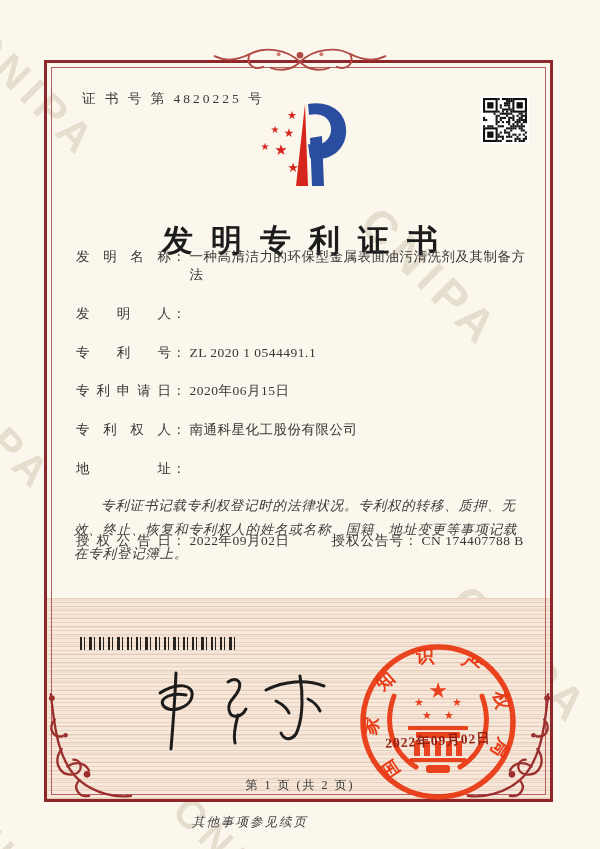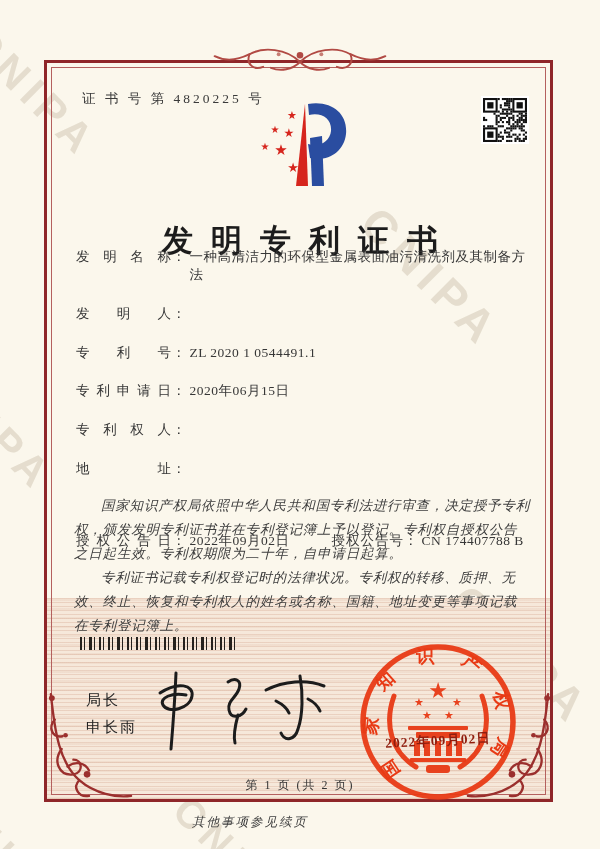--- a/index.html
+++ b/index.html
@@ -328,48 +328,44 @@
       <span class="fvalue">ZL 2020 1 0544491.1</span>
     </div>
     <div class="frow">
       <span class="flabel">专利申请日</span>
         <span class="fcolon">：</span>
       <span class="fvalue">2020年06月15日</span>
     </div>
     <div class="frow">
       <span class="flabel">专利权人</span>
         <span class="fcolon">：</span>
+      <span class="fvalue">南通科星化工股份有限公司</span>
     </div>
     <div class="frow">
       <span class="flabel">地址</span>
         <span class="fcolon">：</span>
     </div>
     <div class="frow">
       <span class="flabel">授权公告日</span>
         <span class="fcolon">：</span>
       <span class="fvalue">2022年09月02日</span>
       <span class="fgroup2">
         <span class="flabel">授权公告号</span>
           <span class="fcolon">：</span>
         <span class="fvalue">CN 174407788 B</span>
       </span>
     </div>
   </div>
 
   <div class="bodytext">
-    <p>国家知识产权局依照中华人民共和国专利法进行审查，决定授予专利权，颁发发明专利证书并在专利登记簿上予以登记。专利权自授权公告之日起生效。专利权期限为二十年，自申请日起算。</p>
     <p>专利证书记载专利权登记时的法律状况。专利权的转移、质押、无效、终止、恢复和专利权人的姓名或名称、国籍、地址变更等事项记载在专利登记簿上。</p>
   </div>
 
   <div class="barcode"></div>
 
-  <div class="official">
-    <div>局长</div>
-    <div>申长雨</div>
-  </div>
 
   <svg class="sig" viewBox="0 0 200 90">
     <g fill="none" stroke="#1c1c1c" stroke-width="3" stroke-linecap="round">
       <path d="M28,10 C27,34 25,62 23,86"></path>
       <path d="M12,30 C30,18 46,22 44,33 C42,46 20,51 15,42 C11,35 24,29 38,32"></path>
       <path d="M80,19 C87,14 94,17 91,26 C88,35 79,38 81,47 C83,57 94,54 98,46"></path>
       <path d="M90,52 C87,63 85,72 87,80"></path>
       <path d="M118,27 C136,18 158,16 176,23"></path>
       <path d="M152,13 C155,30 155,52 150,66 C147,77 137,79 133,70"></path>
       <path d="M128,38 C134,41 139,45 141,50"></path>

